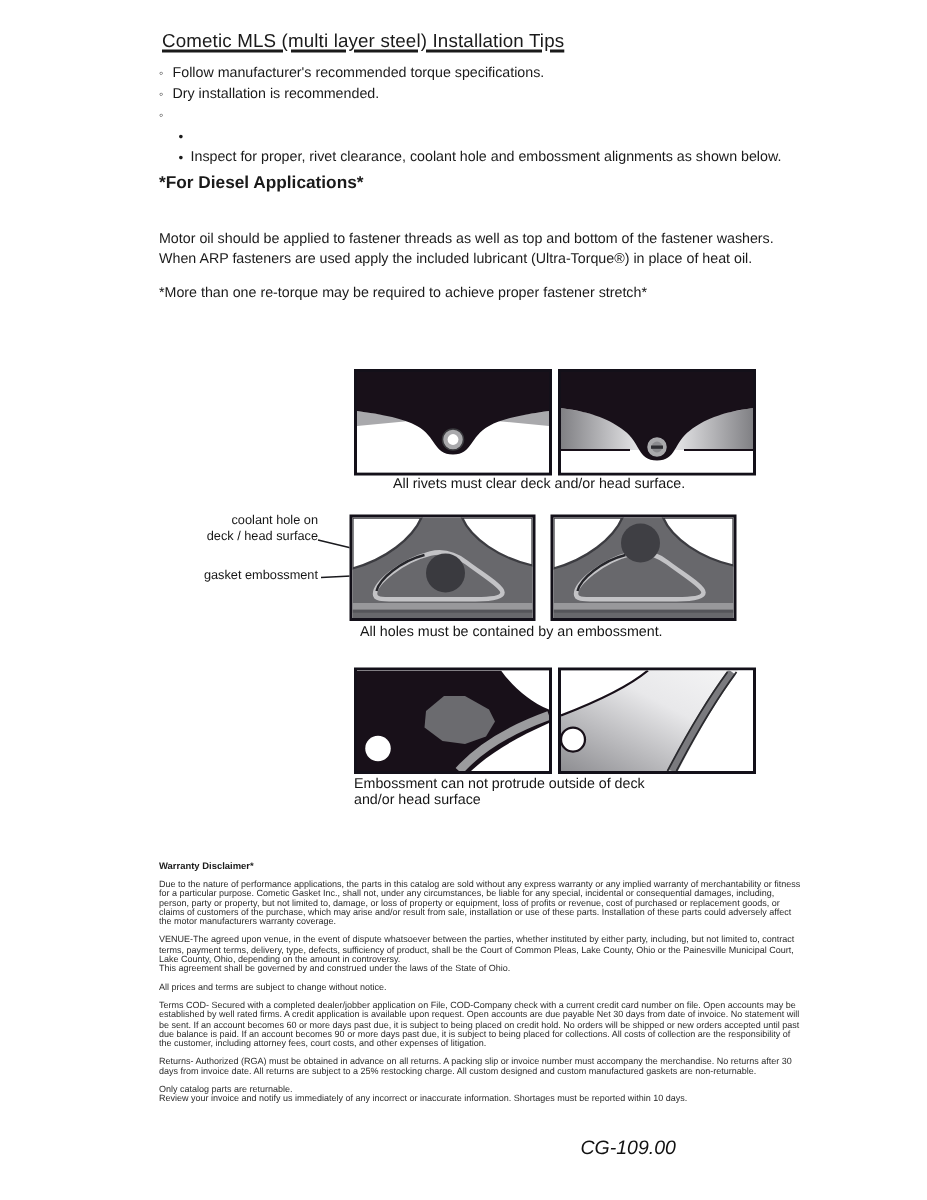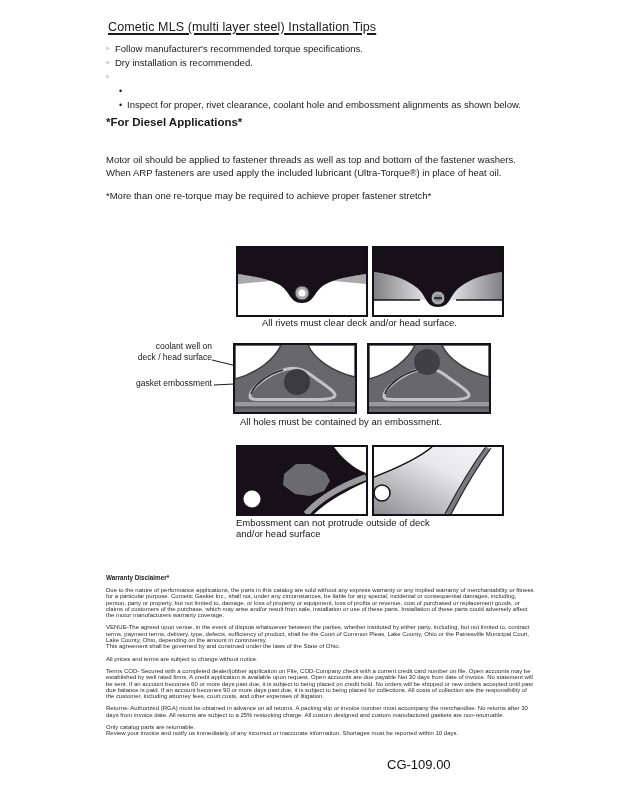--- a/index.html
+++ b/index.html
@@ -29,21 +29,21 @@
   .dg-label{font-size:12px;letter-spacing:.8px;text-align:center;color:#4d7c0f;margin-top:24px;}
   .panel{border:2px solid #131019;background:#fff;line-height:0;}
   .panel svg{display:block;}
   .caption{font-size:9.5px;line-height:11px;color:#161616;white-space:pre-line;}
   .ann{font-size:8.5px;line-height:11px;text-align:right;color:#161616;}
   
   .warranty{top:574px;left:106px;width:428px;}
   .warranty h3{font-size:6.3px;font-weight:bold;margin:0 0 6px 0;}
   .warranty p{font-size:6px;line-height:6.3px;margin:0 0 6px 0;white-space:pre-line;color:#2b2b2b;}
   
-  .pagecode{top:757px;left:387px;font-size:13px;color:#111;}
+  .pagecode{top:757px;left:387px;font-size:13px;color:#111;font-style:italic;}
 </style>
 </head>
 <body>
 
 <div class="abs intro">
   <h1 class="title">Cometic MLS (multi layer steel) Installation Tips</h1>
   <div class="bullet-row">
     <span class="m1">◦</span>
     <span>Follow manufacturer's recommended torque specifications.</span>
   </div>
@@ -106,21 +106,21 @@
     <circle cx="64" cy="50" r="3.6" fill="#8a8a8e"></circle>
     <rect x="60" y="49" width="8" height="2.2" fill="#2e2e33"></rect>
   </svg>
 </div>
 <div class="abs caption" style="top:317px;left:236px;width:280px;margin-left:26px;">All rivets must clear deck and/or head surface.</div>
 
 <div class="abs dg-label" style="top:329px;left:233px;width:120px;">RIGHT</div>
 <div class="abs dg-label" style="top:329px;left:367px;width:120px;">WRONG</div>
 
 <div class="abs ann" style="top:341px;left:100px;width:112px;">
-  <div>coolant well on</div>
+  <div>coolant hole on</div>
   <div>deck / head surface</div>
 </div>
 <div class="abs ann" style="top:378px;left:100px;width:112px;text-align:right;">gasket embossment</div>
 
 <svg class="abs" style="top:352px;left:205px;pointer-events:none;" width="100" height="40" viewBox="0 0 100 40">
   <line x1="7" y1="8" x2="90" y2="28" stroke="#1a1a1e" stroke-width="1"></line>
   <line x1="9" y1="33" x2="49" y2="31" stroke="#1a1a1e" stroke-width="1"></line>
 </svg>
 
 <div class="abs panel" style="top:343px;left:233px;">

